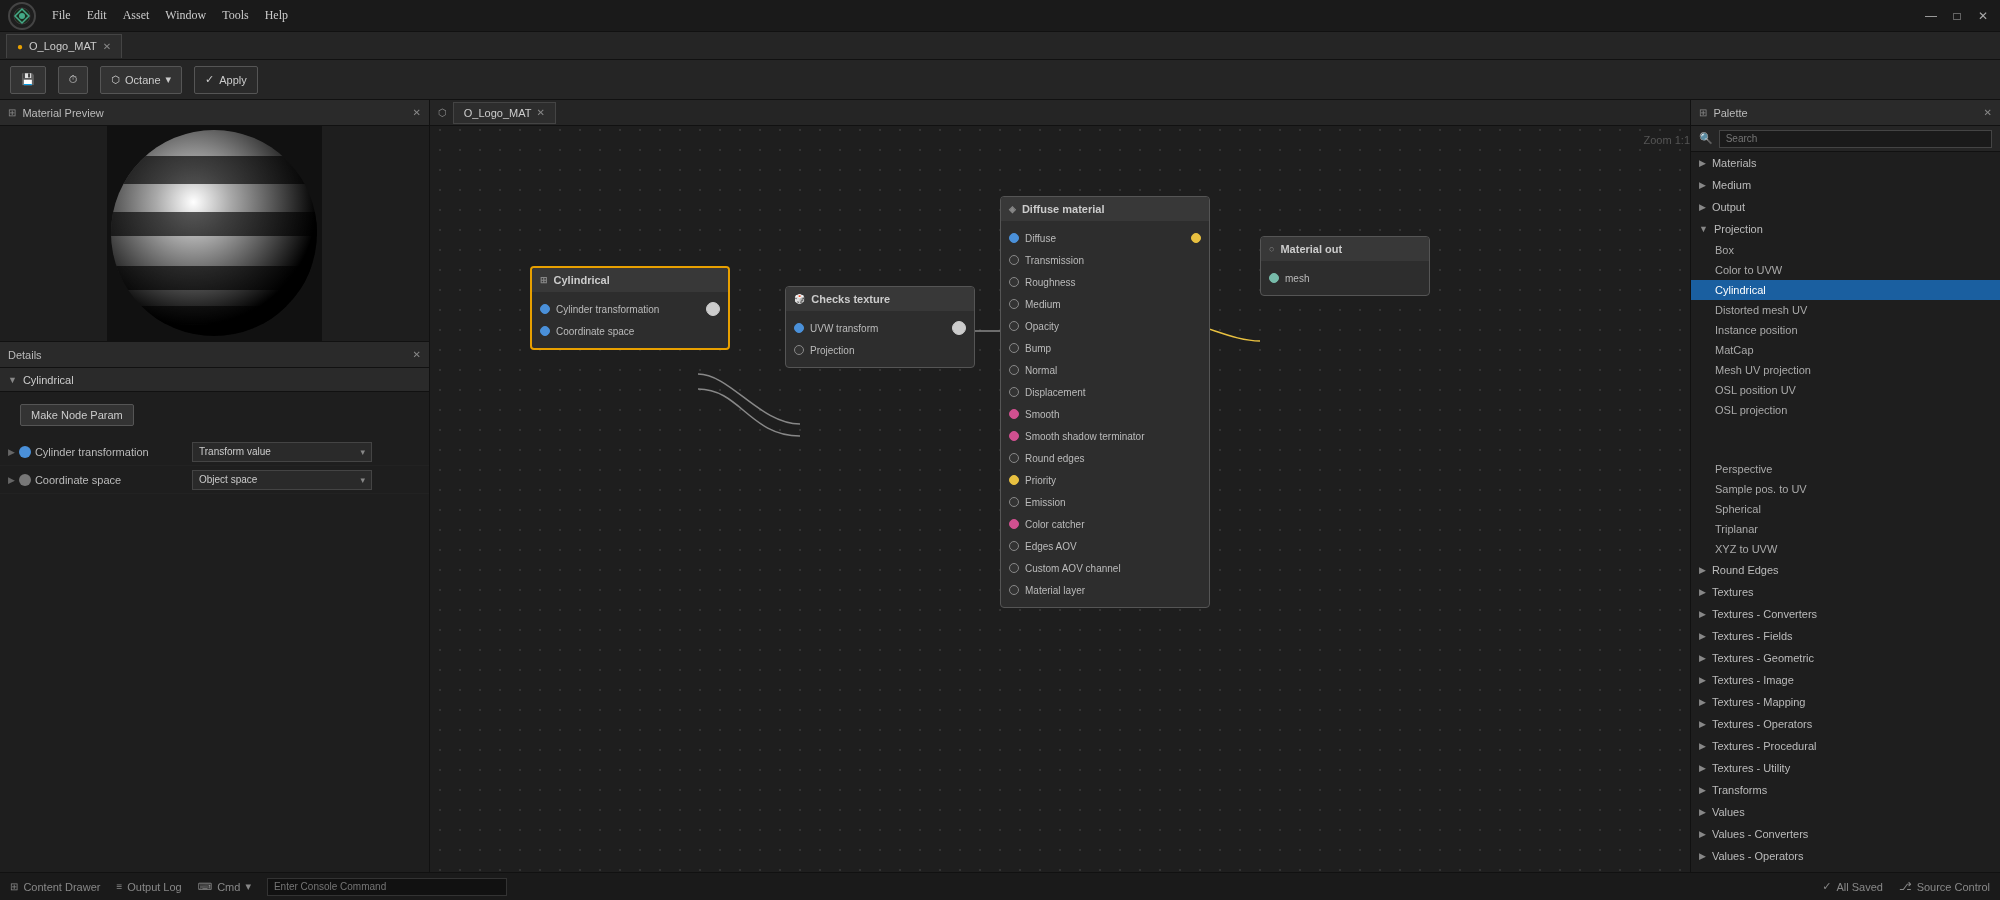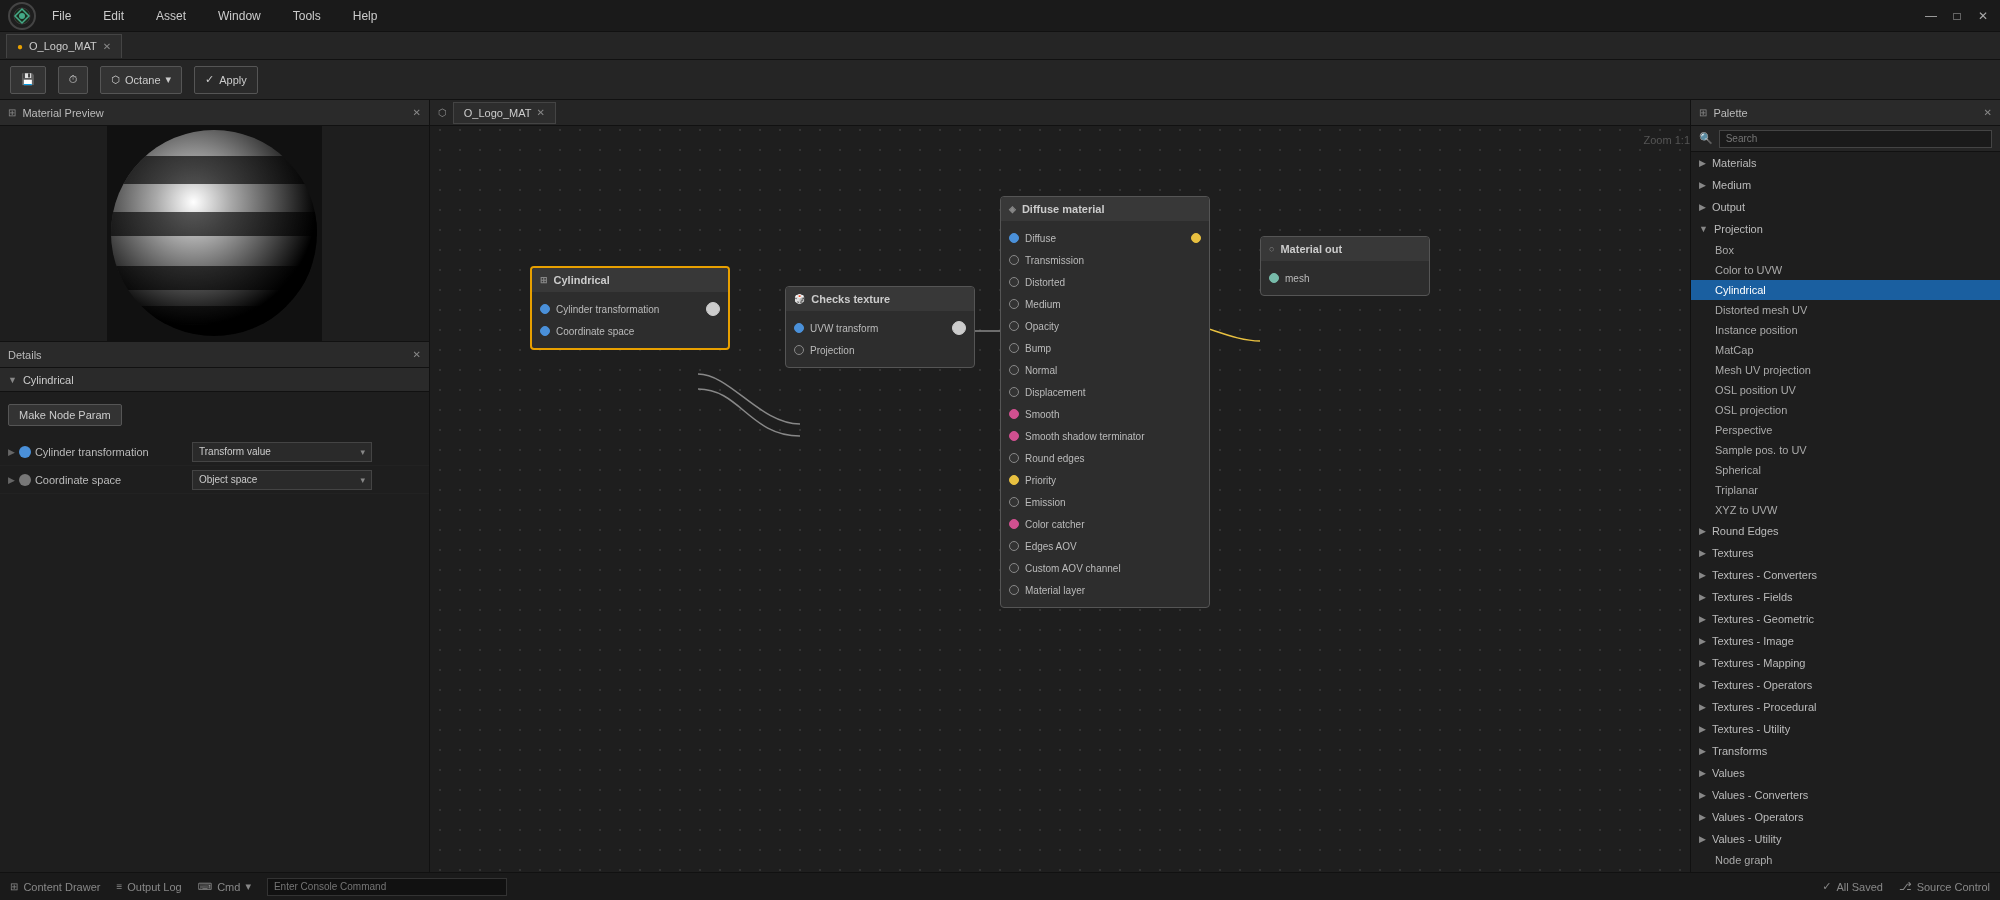--- a/index.html
+++ b/index.html
@@ -26,22 +26,23 @@
       width: 28px;
       height: 28px;
       border-radius: 50%;
       background: #1e1e1e;
       display: flex; align-items: center; justify-content: center;
       margin-right: 10px;
       border: 2px solid #444;
     }
     #menu-bar {
       display: flex;
-      gap: 20px;
+      gap: 4px;
       flex: 1;
+      font-family: Liberation Serif, serif;
     }
     .menu-item {
       color: #ccc;
       cursor: pointer;
       padding: 2px 6px;
       font-size: 12px;
     }
     #window-controls {
       display: flex;
       gap: 8px;
@@ -549,21 +550,21 @@
 
     <div id="details-panel">
       <div class="panel-header">
         <span>Details</span>
         <span class="panel-close">✕</span>
       </div>
       <div class="section-header">
         <span class="section-arrow">▼</span>
         <span>Cylindrical</span>
       </div>
-      <div style="padding: 4px 0;">
+      <div style="padding: 4px 12px;">
         <button class="make-node-btn">Make Node Param</button>
       </div>
 
       <div class="detail-row">
         <div class="detail-row-label">
           <span class="detail-arrow">▶</span>
           <span class="detail-icon blue"></span>
           <span>Cylinder transformation</span>
         </div>
         <div class="detail-value">
@@ -660,21 +661,21 @@
             <div class="port-dot connected"></div>
             <span>Diffuse</span>
             <div class="port-dot out yellow" style="margin-left:auto;"></div>
           </div>
           <div class="node-port">
             <div class="port-dot"></div>
             <span>Transmission</span>
           </div>
           <div class="node-port">
             <div class="port-dot"></div>
-            <span>Distorted</span>
+            <span>Roughness</span>
           </div>
           <div class="node-port">
             <div class="port-dot"></div>
             <span>Medium</span>
           </div>
           <div class="node-port">
             <div class="port-dot"></div>
             <span>Opacity</span>
           </div>
           <div class="node-port">
@@ -775,21 +776,21 @@
           </div>
           <div class="palette-item" style="padding-left: 24px;">Box</div>
           <div class="palette-item" style="padding-left: 24px;">Color to UVW</div>
           <div class="palette-item selected" style="padding-left: 24px;">Cylindrical</div>
           <div class="palette-item" style="padding-left: 24px;">Distorted mesh UV</div>
           <div class="palette-item" style="padding-left: 24px;">Instance position</div>
           <div class="palette-item" style="padding-left: 24px;">MatCap</div>
           <div class="palette-item" style="padding-left: 24px;">Mesh UV projection</div>
           <div class="palette-item" style="padding-left: 24px;">OSL position UV</div>
           <div class="palette-item" style="padding-left: 24px;">OSL projection</div>
-          <div class="palette-item" style="padding-left: 24px;">Perspective</div>
+          <div class="palette-item" style="padding-left: 24px; margin-top: 39px;">Perspective</div>
           <div class="palette-item" style="padding-left: 24px;">Sample pos. to UV</div>
           <div class="palette-item" style="padding-left: 24px;">Spherical</div>
           <div class="palette-item" style="padding-left: 24px;">Triplanar</div>
           <div class="palette-item" style="padding-left: 24px;">XYZ to UVW</div>
           <div class="palette-category" style="padding-left: 8px;">
             <span class="cat-arrow">▶</span>
             <span>Round Edges</span>
           </div>
           <div class="palette-category" style="padding-left: 8px;">
             <span class="cat-arrow">▶</span>

